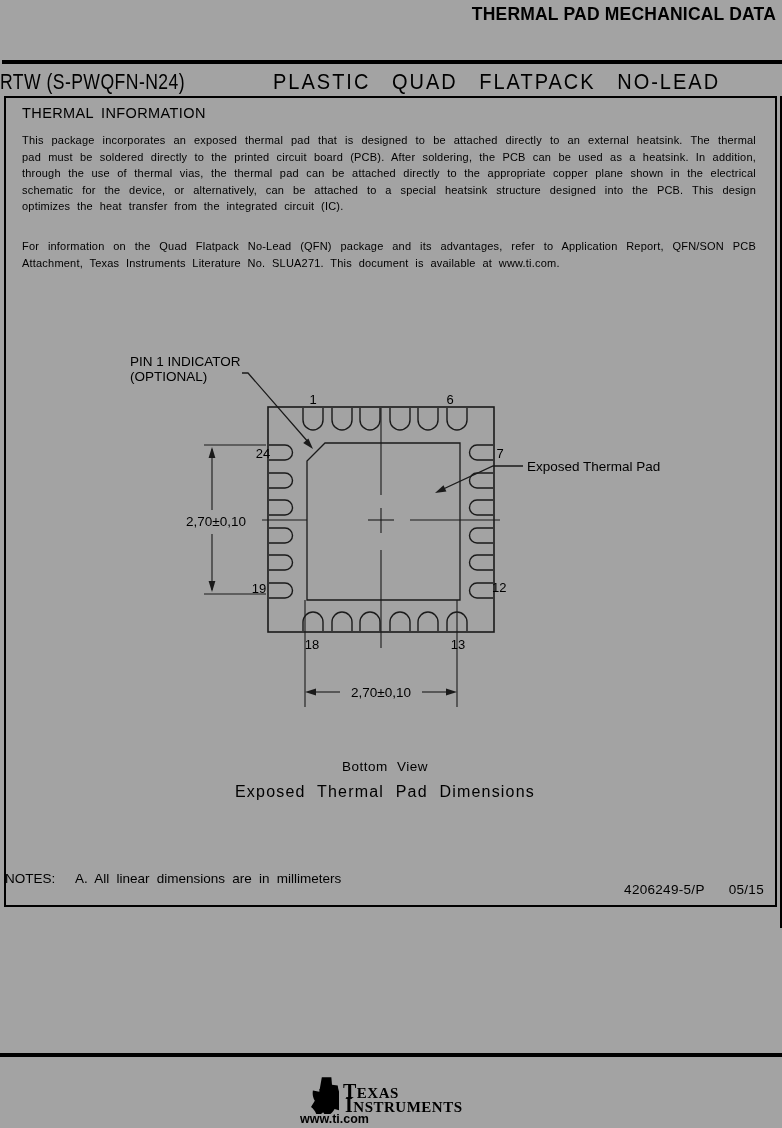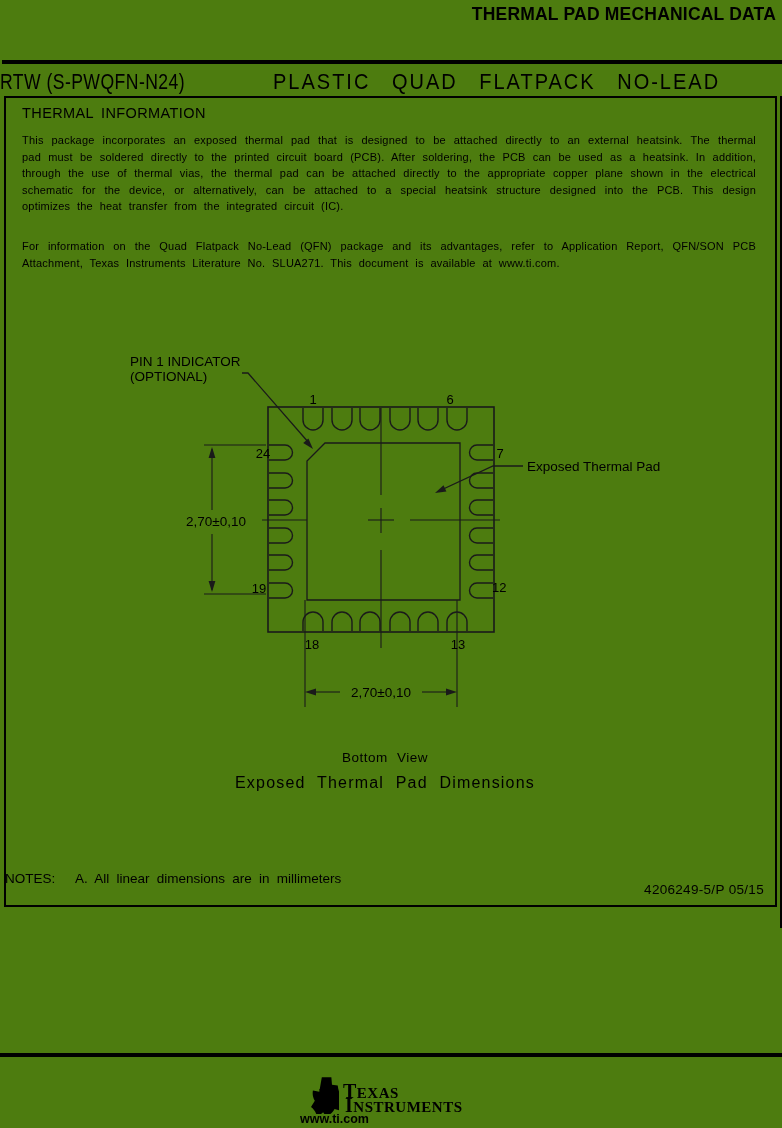--- a/index.html
+++ b/index.html
@@ -1,36 +1,36 @@
 <!DOCTYPE html>
 <html><head>
 <meta charset="utf-8">
 <style>
   html,body{margin:0;padding:0;background:#888;}
-  .page{position:relative;width:782px;height:1128px;background:#4d7c0f;overflow:hidden;
+  .page{position:relative;width:782px;height:1128px;background:#a3a3a3;overflow:hidden;
         font-family:"Liberation Sans",sans-serif;color:#000;}
   .abs{position:absolute;}
   .page-title{top:4px;right:6px;font-size:17.5px;font-weight:bold;letter-spacing:0.2px;white-space:nowrap;}
   .top-rule{top:60px;left:2px;width:780px;height:4px;background:#000;}
   .hdr-left{top:69px;left:0;font-size:20px;letter-spacing:0.5px;white-space:nowrap;
             transform:scale(0.88,1.12);transform-origin:left top;}
   .hdr-right{top:69px;left:273px;font-size:20px;letter-spacing:2px;word-spacing:14px;white-space:nowrap;
             transform:scale(1.0,1.12);transform-origin:left top;}
   .info-box{top:96px;left:4px;width:769px;height:807px;border:2px solid #000;}
   .page-edge{top:96px;right:0px;width:2px;height:832px;background:#000;}
   .sec-title{top:105px;left:22px;font-size:14.5px;letter-spacing:0.4px;word-spacing:3px;}
   .para{left:22px;width:734px;font-size:11px;line-height:16.5px;letter-spacing:0.2px;word-spacing:3.5px;
         text-align:justify;}
   .p1{top:132px;}
   .p2{top:238px;}
   .p3{top:292px;}
-  .fig-caption{left:100px;width:570px;text-align:center;}
+  .fig-caption{left:100px;width:570px;text-align:center;margin-top:9px;}
   .cap1{top:750px;font-size:13.5px;letter-spacing:0.5px;word-spacing:5px;}
   .cap2{top:774px;font-size:16px;letter-spacing:1.2px;word-spacing:6px;}
-  .docnum{top:882px;right:18px;font-size:13.5px;letter-spacing:0.3px;display:flex;gap:4px;}
+  .docnum{top:882px;right:18px;font-size:13.5px;letter-spacing:0.3px;display:flex;gap:24px;}
   .notes-row{top:871px;left:5px;font-size:13.5px;word-spacing:3.5px;}
   .notes-row .note-a{position:absolute;left:70px;top:0;white-space:nowrap;}
   .footer-rule{top:1053px;left:0;width:782px;height:4px;background:#000;}
   .brand{font-family:"Liberation Serif",serif;font-weight:bold;line-height:1;}
   .brand::first-letter{font-size:20px;}
   .brand-1{top:1081px;left:343px;font-size:15px;letter-spacing:0.5px;}
   .brand-2{top:1095px;left:345px;font-size:15px;letter-spacing:0.5px;}
   .website{top:1112px;left:300px;width:160px;text-align:left;font-size:12.5px;font-weight:bold;}
   svg text{font-family:"Liberation Sans",sans-serif;fill:#000;}
   .sline{stroke:#1a1a1a;fill:none;}

